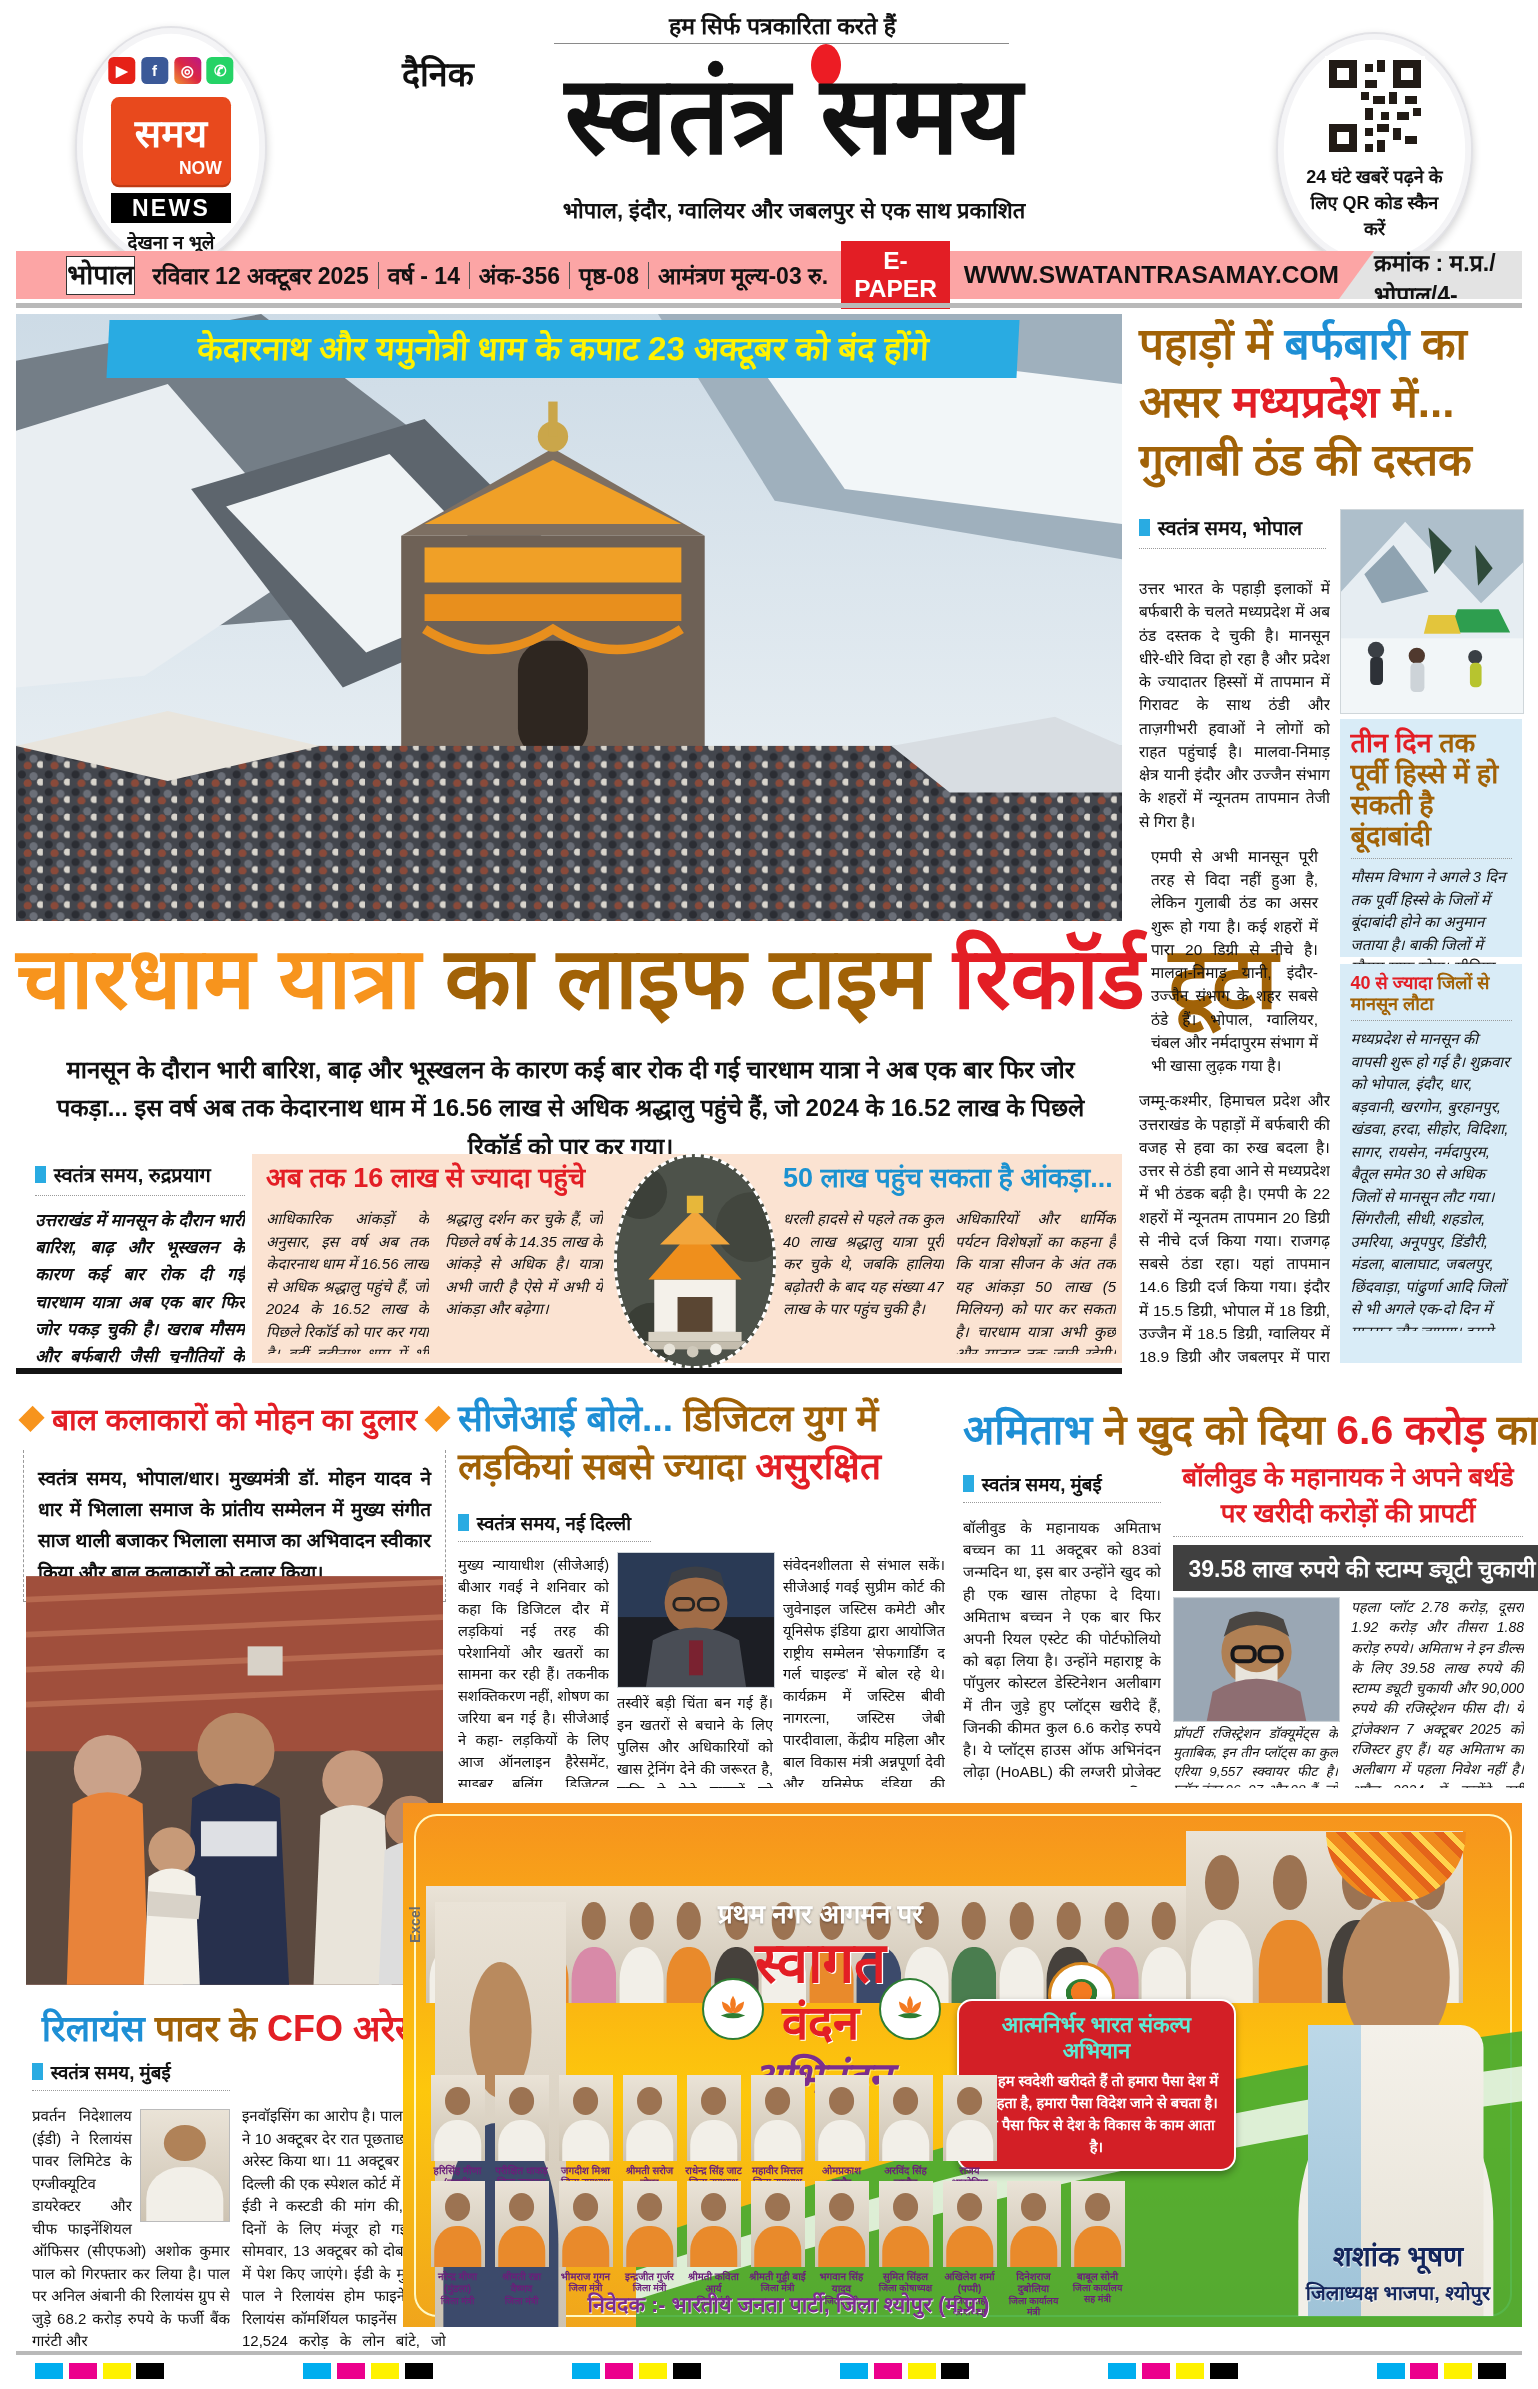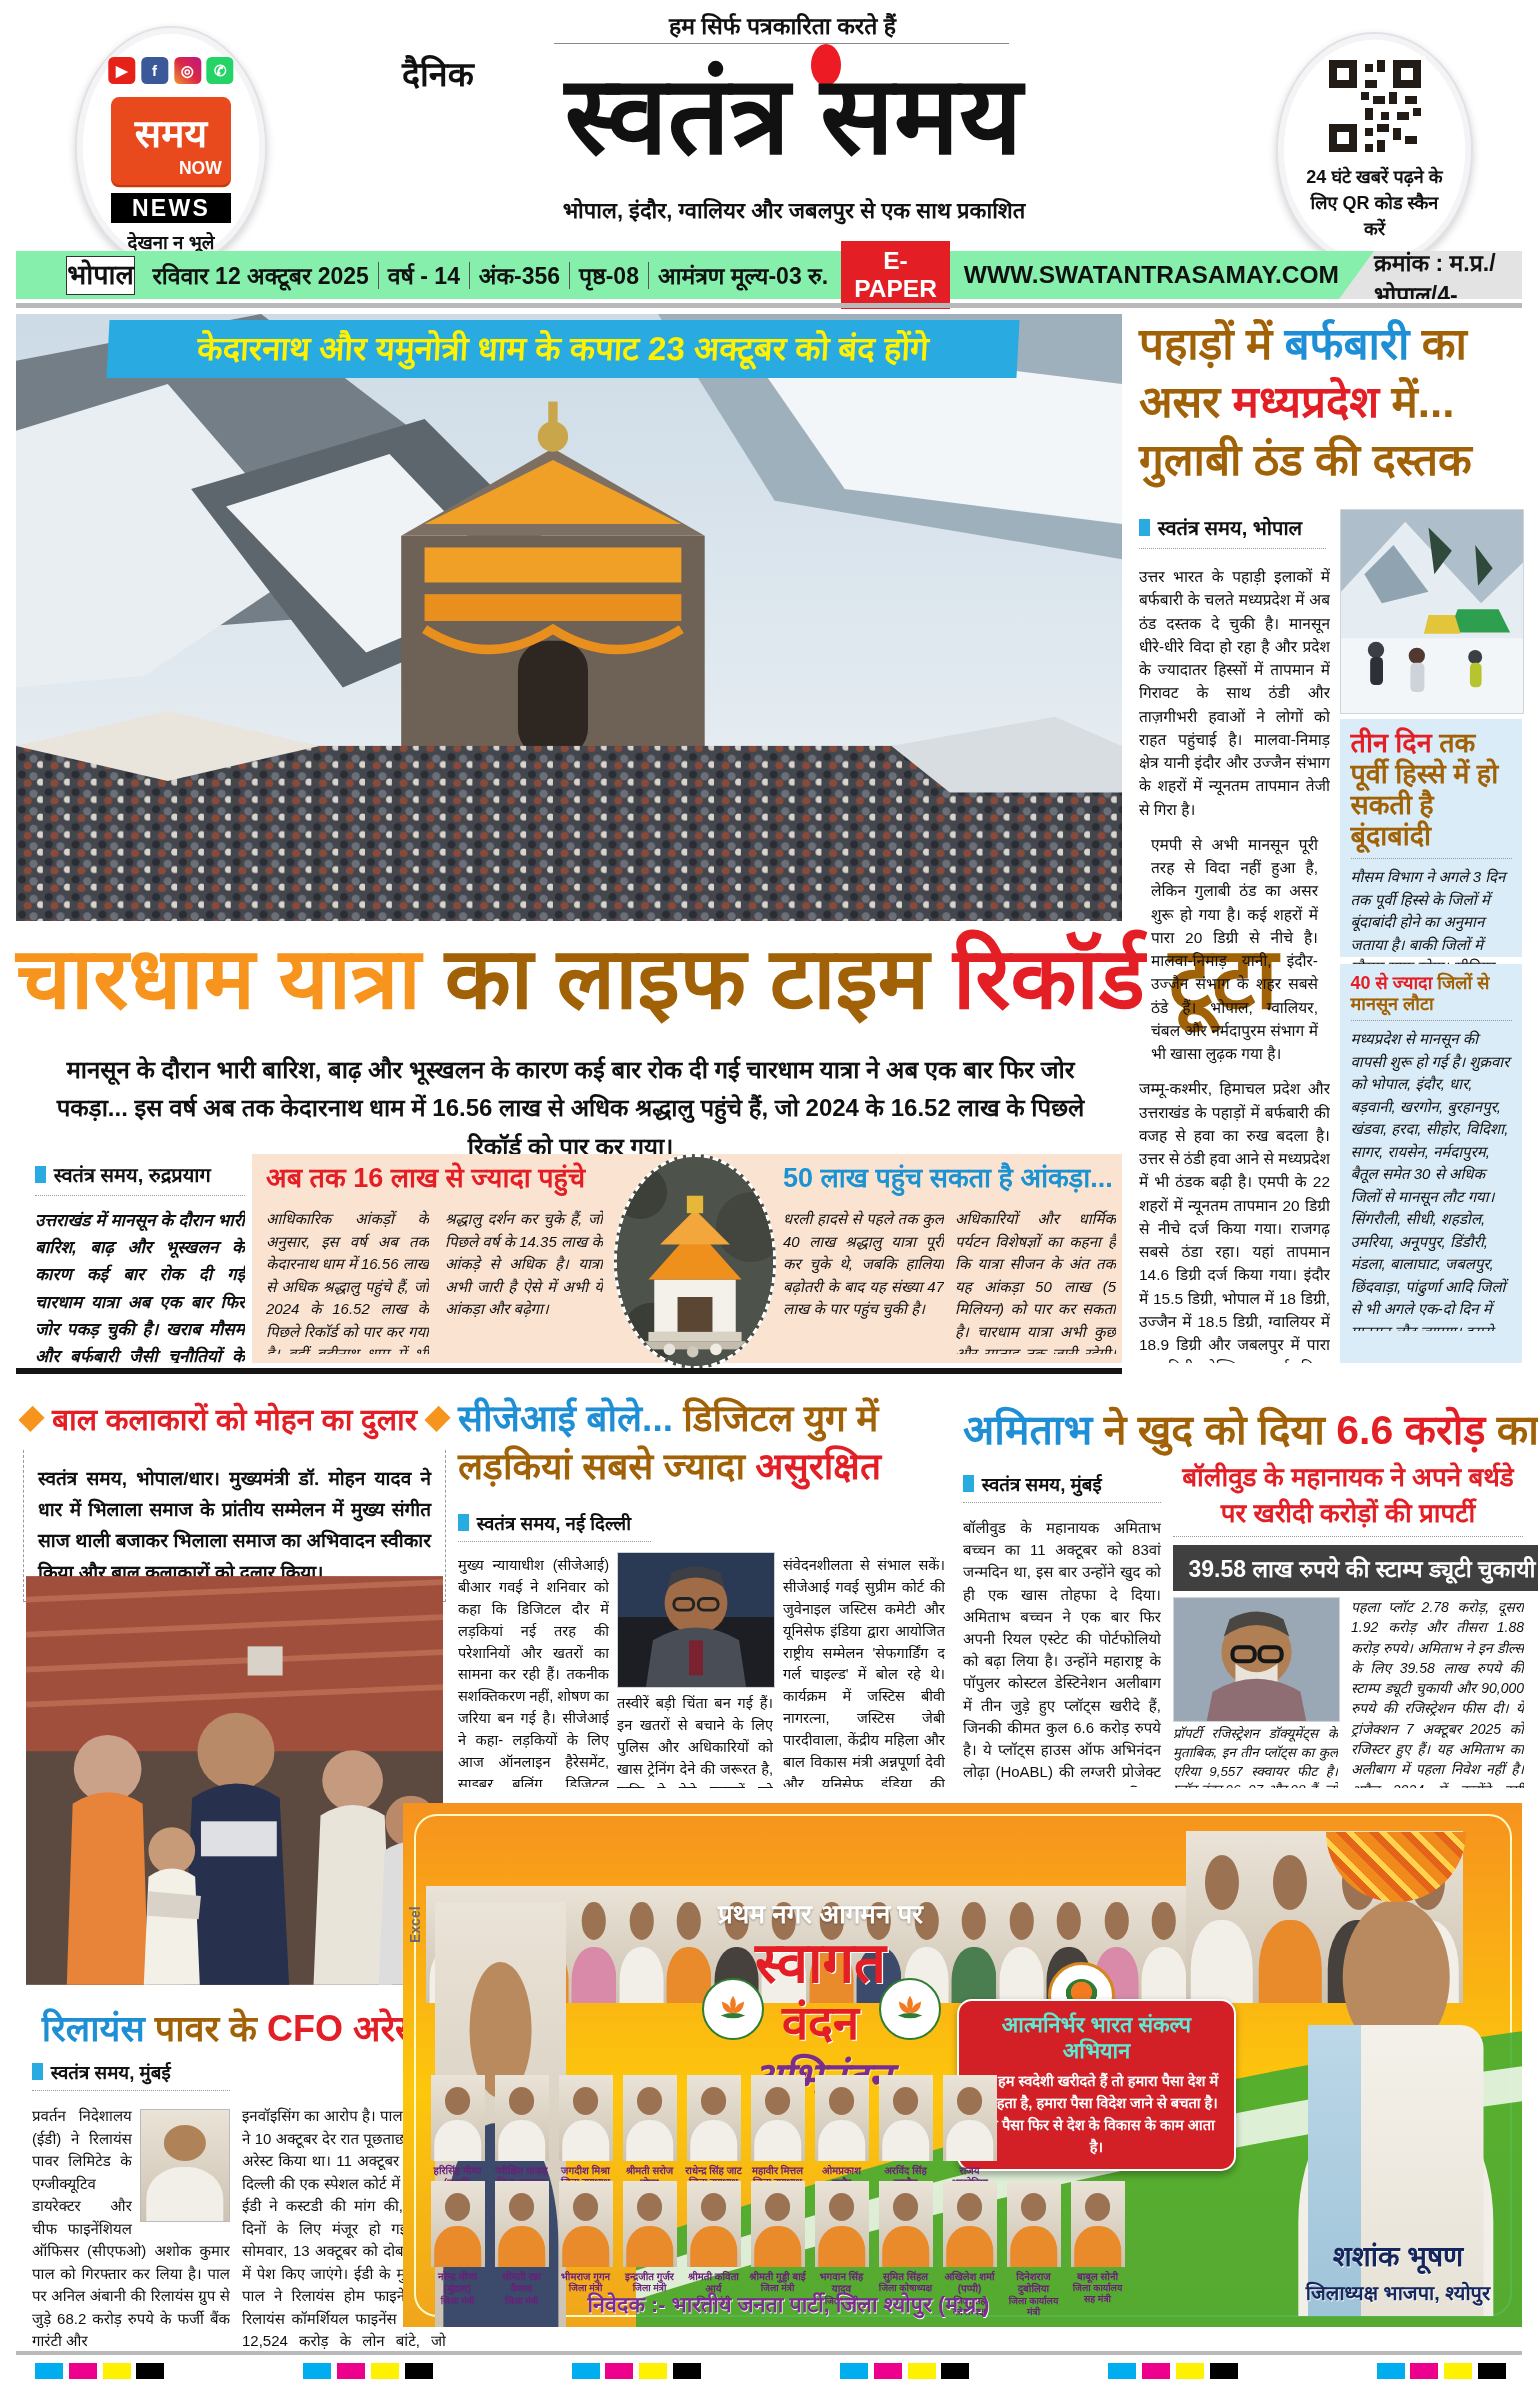--- a/index.html
+++ b/index.html
@@ -102,21 +102,21 @@
         <rect x="13" y="17" width="3" height="2"></rect>
           <rect x="17" y="18" width="2" height="3"></rect>
           <rect x="20" y="20" width="3" height="2"></rect>
         <rect x="13" y="21" width="2" height="3"></rect>
           <rect x="10" y="22" width="2" height="2"></rect>
       </g>
     </svg>
     <div class="abs ctr b" style="left:50%;top:130px;transform:translateX(-50%);width:146px;font-size:18px;line-height:1.45;">24 घंटे खबरें पढ़ने के लिए QR कोड स्कैन करें</div>
   </div>
 
-  <div class="abs" style="left:16.3px;top:251px;width:1506px;height:48px;background:#86efac;display:flex;align-items:center;">
+  <div class="abs" style="left:16.3px;top:251px;width:1506px;height:48px;background:#fca5a5;display:flex;align-items:center;">
     <div class="ctr b" style="margin-left:50px;width:163px;height:37px;background:#fff;border:1.2px solid #333;font-size:27px;line-height:36px;">भोपाल</div>
     <div class="dl-item" style="margin-left:17.5px;">रविवार 12 अक्टूबर 2025</div>
     <span class="sep"></span>
     <div class="dl-item">वर्ष - 14</div>
     <span class="sep"></span>
     <div class="dl-item">अंक-356</div>
     <span class="sep"></span>
     <div class="dl-item">पृष्ठ-08</div>
     <span class="sep"></span>
     <div class="dl-item">आमंत्रण मूल्य-03 रु.</div>
@@ -216,21 +216,21 @@
     <div class="c-black">गुलाबी ठंड की दस्तक</div>
   </div>
   <div class="abs" style="left:1139px;top:514px;width:187px;">
     <div class="byline">
         <span class="sq"></span>
         <span>स्वतंत्र समय, भोपाल</span>
       </div>
     <div class="dotted" style="margin-top:7px;"></div>
   </div>
   <div class="abs just clip" style="left:1139px;top:565px;width:191px;height:798px;font-size:15.5px;line-height:1.5;">
-    <p style="margin:0 0 0 0;text-indent:0;">उत्तर भारत के पहाड़ी इलाकों में बर्फबारी के चलते मध्यप्रदेश में अब ठंड दस्तक दे चुकी है। मानसून धीरे-धीरे विदा हो रहा है और प्रदेश के ज्यादातर हिस्सों में तापमान में गिरावट के साथ ठंडी और ताज़गीभरी हवाओं ने लोगों को राहत पहुंचाई है। मालवा-निमाड़ क्षेत्र यानी इंदौर और उज्जैन संभाग के शहरों में न्यूनतम तापमान तेजी से गिरा है।</p>
+    <p style="margin:12px 0 0 0;text-indent:0;">उत्तर भारत के पहाड़ी इलाकों में बर्फबारी के चलते मध्यप्रदेश में अब ठंड दस्तक दे चुकी है। मानसून धीरे-धीरे विदा हो रहा है और प्रदेश के ज्यादातर हिस्सों में तापमान में गिरावट के साथ ठंडी और ताज़गीभरी हवाओं ने लोगों को राहत पहुंचाई है। मालवा-निमाड़ क्षेत्र यानी इंदौर और उज्जैन संभाग के शहरों में न्यूनतम तापमान तेजी से गिरा है।</p>
     <p style="margin:12px;">एमपी से अभी मानसून पूरी तरह से विदा नहीं हुआ है, लेकिन गुलाबी ठंड का असर शुरू हो गया है। कई शहरों में पारा 20 डिग्री से नीचे है। मालवा-निमाड़ यानी, इंदौर-उज्जैन संभाग के शहर सबसे ठंडे हैं। भोपाल, ग्वालियर, चंबल और नर्मदापुरम संभाग में भी खासा लुढ़क गया है।</p>
     <p style="margin:0;">जम्मू-कश्मीर, हिमाचल प्रदेश और उत्तराखंड के पहाड़ों में बर्फबारी की वजह से हवा का रुख बदला है। उत्तर से ठंडी हवा आने से मध्यप्रदेश में भी ठंडक बढ़ी है। एमपी के 22 शहरों में न्यूनतम तापमान 20 डिग्री से नीचे दर्ज किया गया। राजगढ़ सबसे ठंडा रहा। यहां तापमान 14.6 डिग्री दर्ज किया गया। इंदौर में 15.5 डिग्री, भोपाल में 18 डिग्री, उज्जैन में 18.5 डिग्री, ग्वालियर में 18.9 डिग्री और जबलपुर में पारा 21 डिग्री सेल्सियस दर्ज किया गया। वहीं, धार में 16.5 डिग्री, बैतूल में 17.2 डिग्री, गुना में 17.6 डिग्री, खंडवा-शिवपुरी में 17 डिग्री रहा। वहीं, बारिश का दौर भी चल रहा है।</p>
   </div>
 
   <div class="abs clip" style="left:1340px;top:509px;width:182px;height:203px;border:1.2px solid #cfd6da;">
     <svg width="182" height="203" viewBox="0 0 312 348">
       <rect width="312" height="348" fill="#aebfcb"></rect>
       <polygon points="0,140 110,20 240,160 312,90 312,240 0,240" fill="#e6edf2"></polygon>
       <polygon points="40,110 90,60 150,140 70,160" fill="#8fa3b1"></polygon>
       <polygon points="150,30 190,70 160,110" fill="#2f4a3a"></polygon>

